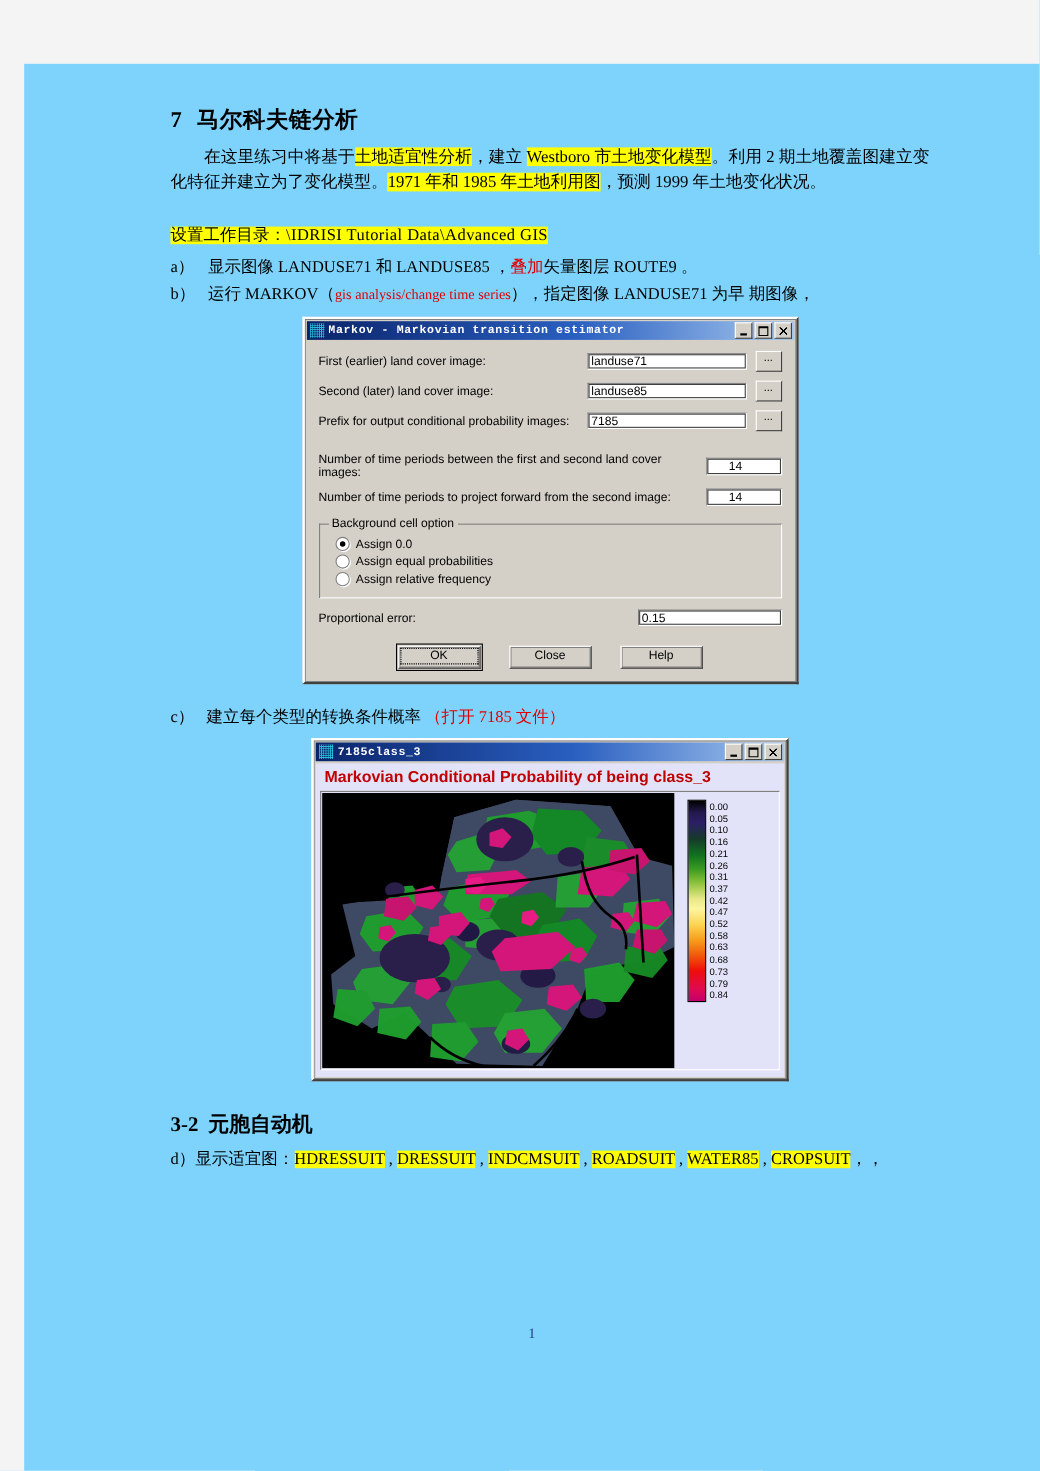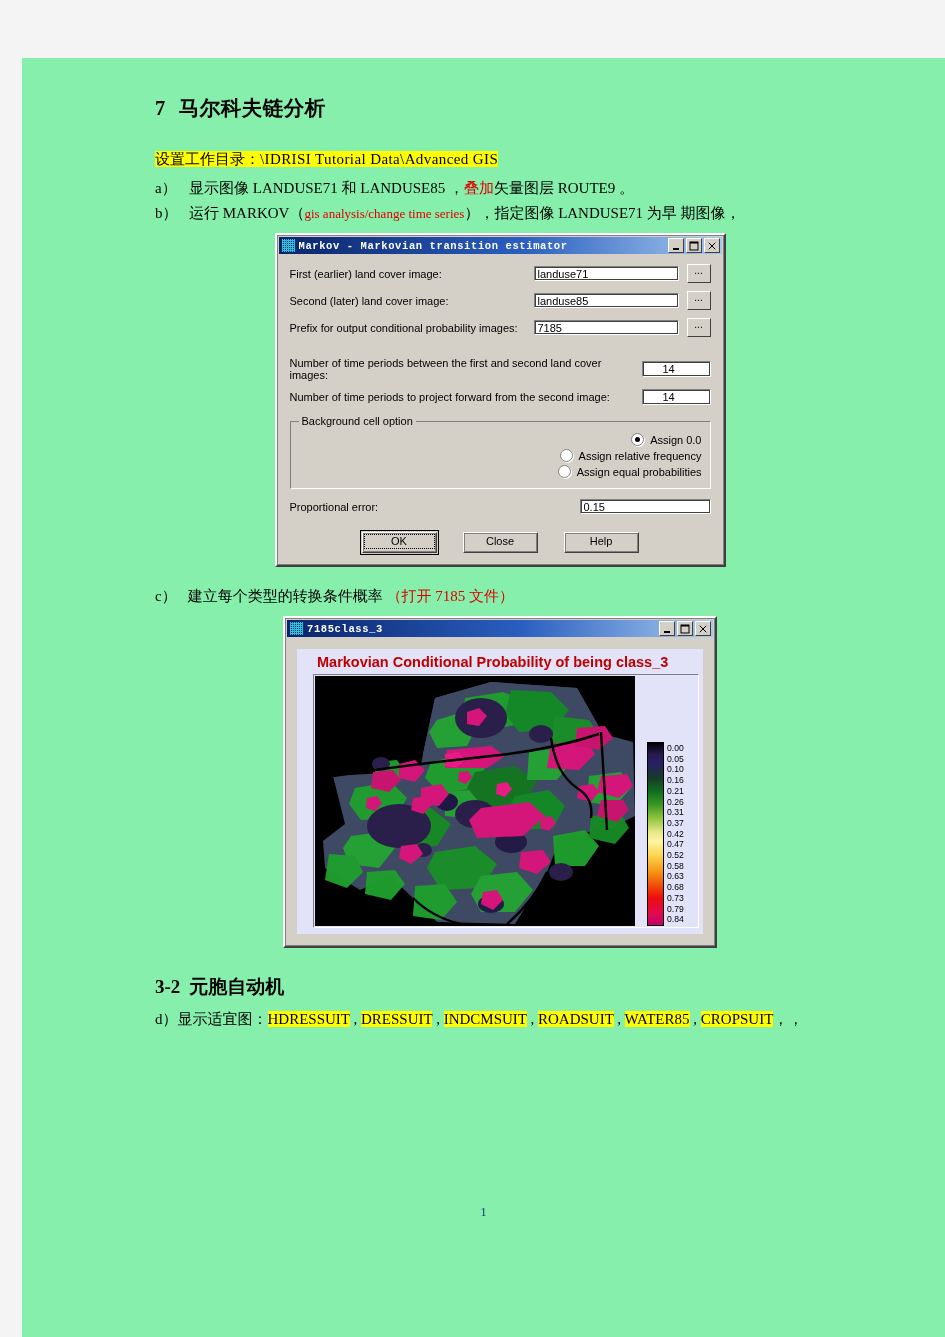--- a/index.html
+++ b/index.html
@@ -12,21 +12,21 @@
     height: 1337px;
     overflow: hidden;
     font-family: "Liberation Serif", "DejaVu Serif", serif;
   }
   .page {
     position: absolute;
     left: 22px;
     top: 58px;
     width: 923px;
     height: 1279px;
-    background: #86efac;
+    background: #7dd3fc;
   }
   .content {
     position: absolute;
     left: 133px;
     top: 36px;
     width: 690px;
   }
 
   
   h1.doc-h1 {
@@ -231,21 +231,20 @@
     border-bottom-color: #ffffff;
     margin: 10px 0 10px 0;
     padding: 3px 8px 7px 8px;
   }
   fieldset.group legend { font-size: 11px; padding: 0 3px; }
   .radio-row {
     display: flex;
     align-items: center;
     margin: 3px 0 3px 6px;
     font-size: 11px;
-    justify-content: flex-end;
   }
   .radio {
     width: 11px; height: 11px;
     border-radius: 50%;
     background: #ffffff;
     border: 1px solid #808080;
     box-shadow: 1px 1px 0 #ffffff;
     margin-right: 6px;
     flex: 0 0 auto;
     position: relative;
@@ -297,40 +296,39 @@
   }
 
   
   #map-window {
     width: 430px;
     margin: 10px auto 0 auto;
     background: #d4d0c8;
   }
   .map-inner {
     background: #e2e2f8;
-    margin: 12px;
-    padding: 2px 4px 6px 16px;
+    margin: 2px;
+    padding: 2px 4px 6px 4px;
   }
   .map-title {
     color: #c00000;
     font-family: "Liberation Sans", "DejaVu Sans", sans-serif;
     font-size: 14.5px;
     font-weight: bold;
     padding: 3px 0 4px 4px;
     white-space: nowrap;
   }
   .map-frame {
     display: flex;
     border-top: 1px solid #808080;
     border-left: 1px solid #808080;
     border-right: 1px solid #ffffff;
     border-bottom: 1px solid #ffffff;
     background: #e2e2f8;
     padding: 1px;
-    align-items: flex-end;
   }
   .raster {
     position: relative;
     width: 320px;
     height: 250px;
     background: #000000;
     overflow: hidden;
     flex: 0 0 auto;
   }
   .raster svg { display: block; }
@@ -387,20 +385,21 @@
 </head>
 <body>
 
 <div class="page">
   <div class="content">
 
     <h1 class="doc-h1">
       <span class="numlabel">7</span><span>马尔科夫链分析</span>
     </h1>
 
+    <p class="body indent"><span>在这里练习中将基于</span><span class="hl">土地适宜性分析</span><span>，建立 </span><span class="hl">Westboro 市土地变化模型</span><span>。利用 2 期土地覆盖图建立变化特征并建立为了变化模型。</span><span class="hl">1971 年和 1985 年土地利用图</span><span>，预测 1999 年土地变化状况。</span></p>
 
     <div class="path-line"><span class="hl">设置工作目录：</span><span class="hl mono">\IDRISI Tutorial Data\Advanced GIS</span></div>
 
     <ul class="steps">
       <li class="step">
         <span class="marker">a）</span><span>显示图像 LANDUSE71  和 LANDUSE85 ，</span><span class="red">叠加</span><span>矢量图层 ROUTE9 。</span>
       </li>
       <li class="step">
         <span class="marker">b）</span><span>运行 MARKOV（</span><span class="red small">gis  analysis/change  time   series</span><span>），指定图像 LANDUSE71 为早 期图像，</span>
       </li>
@@ -450,25 +449,25 @@
         </div>
 
         <fieldset class="group">
           <legend>Background cell option</legend>
           <div class="radio-row">
             <span class="radio on"></span>
             <span>Assign 0.0</span>
           </div>
           <div class="radio-row">
             <span class="radio"></span>
-            <span>Assign relative frequency</span>
+            <span>Assign equal probabilities</span>
           </div>
           <div class="radio-row">
             <span class="radio"></span>
-            <span>Assign equal probabilities</span>
+            <span>Assign relative frequency</span>
           </div>
         </fieldset>
 
         <div class="err-row">
           <span class="err-label">Proportional error:</span>
           <span class="txtbox">0.15</span>
         </div>
 
         <div class="btn-row">
           <div class="dlg-btn default">

